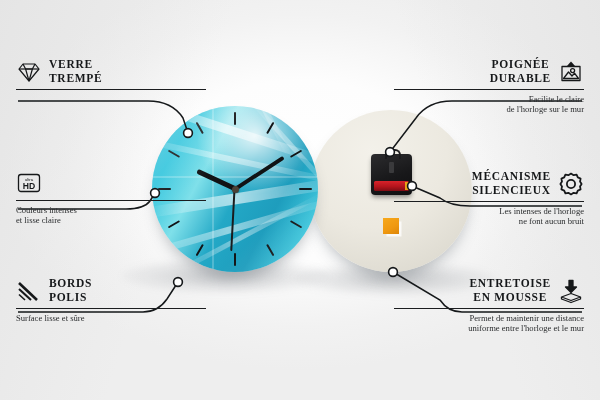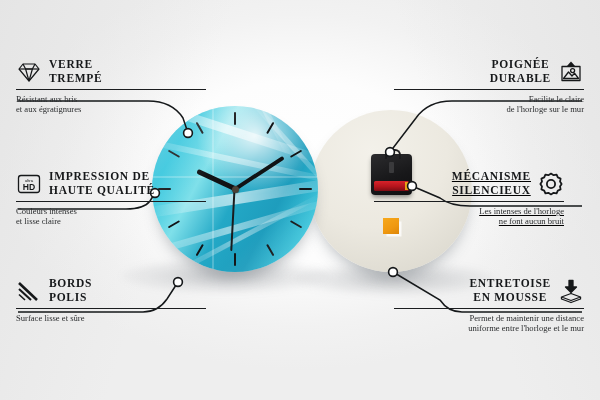--- a/index.html
+++ b/index.html
@@ -93,21 +93,21 @@
     align-items: center;
     justify-content: flex-start;
   }
   .icon svg { display: block; }
 
   
   #feat-verre      { left: 16px;  top: 58px; }
   #feat-impression { left: 16px;  top: 170px; }
   #feat-bords      { left: 16px;  top: 277px; }
   #feat-poignee    { left: 394px; top: 58px; }
-  #feat-mecanisme  { left: 374px; top: 170px; text-decoration: underline; }
+  #feat-mecanisme  { left: 394px; top: 170px; }
   #feat-entretoise { left: 394px; top: 277px; }
 
   
   #clock-front {
     position: absolute;
     left: 152px;
     top: 106px;
     width: 166px;
     height: 166px;
     border-radius: 50%;
@@ -347,38 +347,30 @@
             <path d="M9.6,10 L16.4,10"></path>
           </g>
         </svg>
       </span>
       <span class="title">
         <span>VERRE</span><br>
         <span>TREMPÉ</span>
       </span>
     </div>
     <div class="rule"></div>
-    <div class="desc">
-      <span>Résistant aux bris</span><br>
-      <span>et aux égratignures</span>
-    </div>
   </div>
 
   <div class="feature left" id="feat-impression">
     <div class="head">
       <span class="icon">
         <svg width="26" height="26" viewBox="0 0 26 26">
           <rect x="2.5" y="4.5" width="21" height="17" rx="2.5" fill="none" stroke="#16181a" stroke-width="1.3"></rect>
           <text x="13" y="11.4" text-anchor="middle" font-family="Liberation Sans, sans-serif" font-size="4.4" fill="#16181a">ultra</text>
           <text x="13" y="19" text-anchor="middle" font-family="Liberation Sans, sans-serif" font-size="8.6" font-weight="bold" fill="#16181a">HD</text>
         </svg>
-      </span>
-      <span class="title">
-        <span>IMPRESSION DE</span><br>
-        <span>HAUTE QUALITÉ</span>
       </span>
     </div>
     <div class="rule"></div>
     <div class="desc">
       <span>Couleurs intenses</span><br>
       <span>et lisse claire</span>
     </div>
   </div>
 
   <div class="feature left" id="feat-bords">

